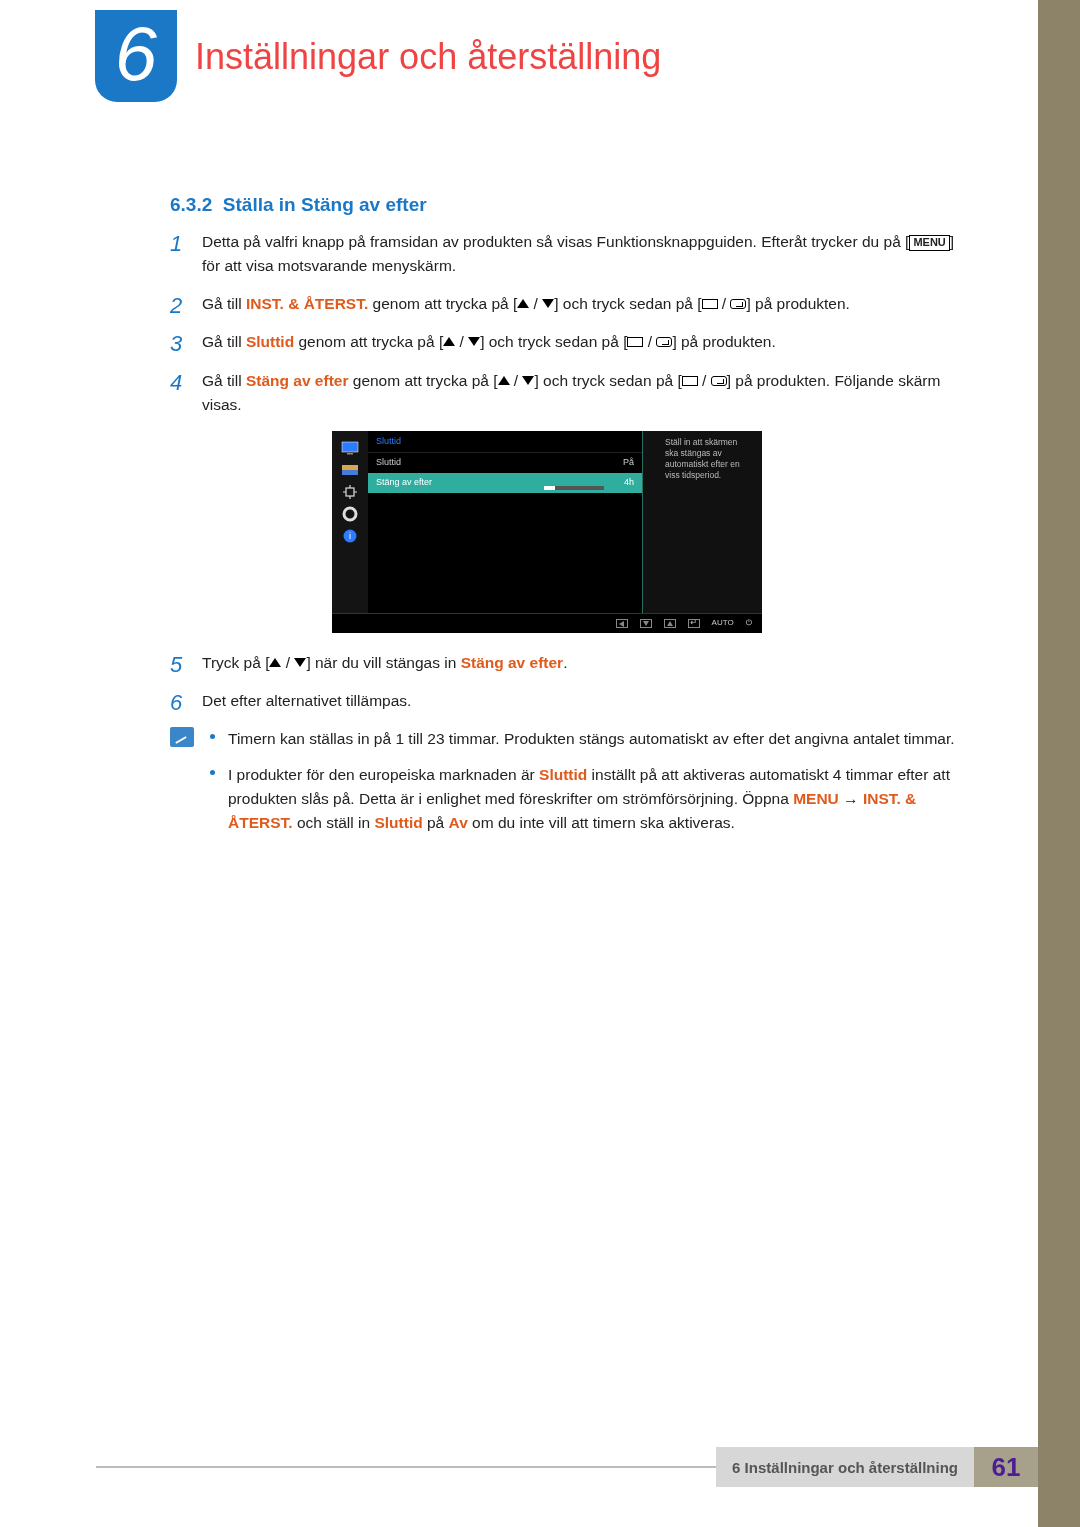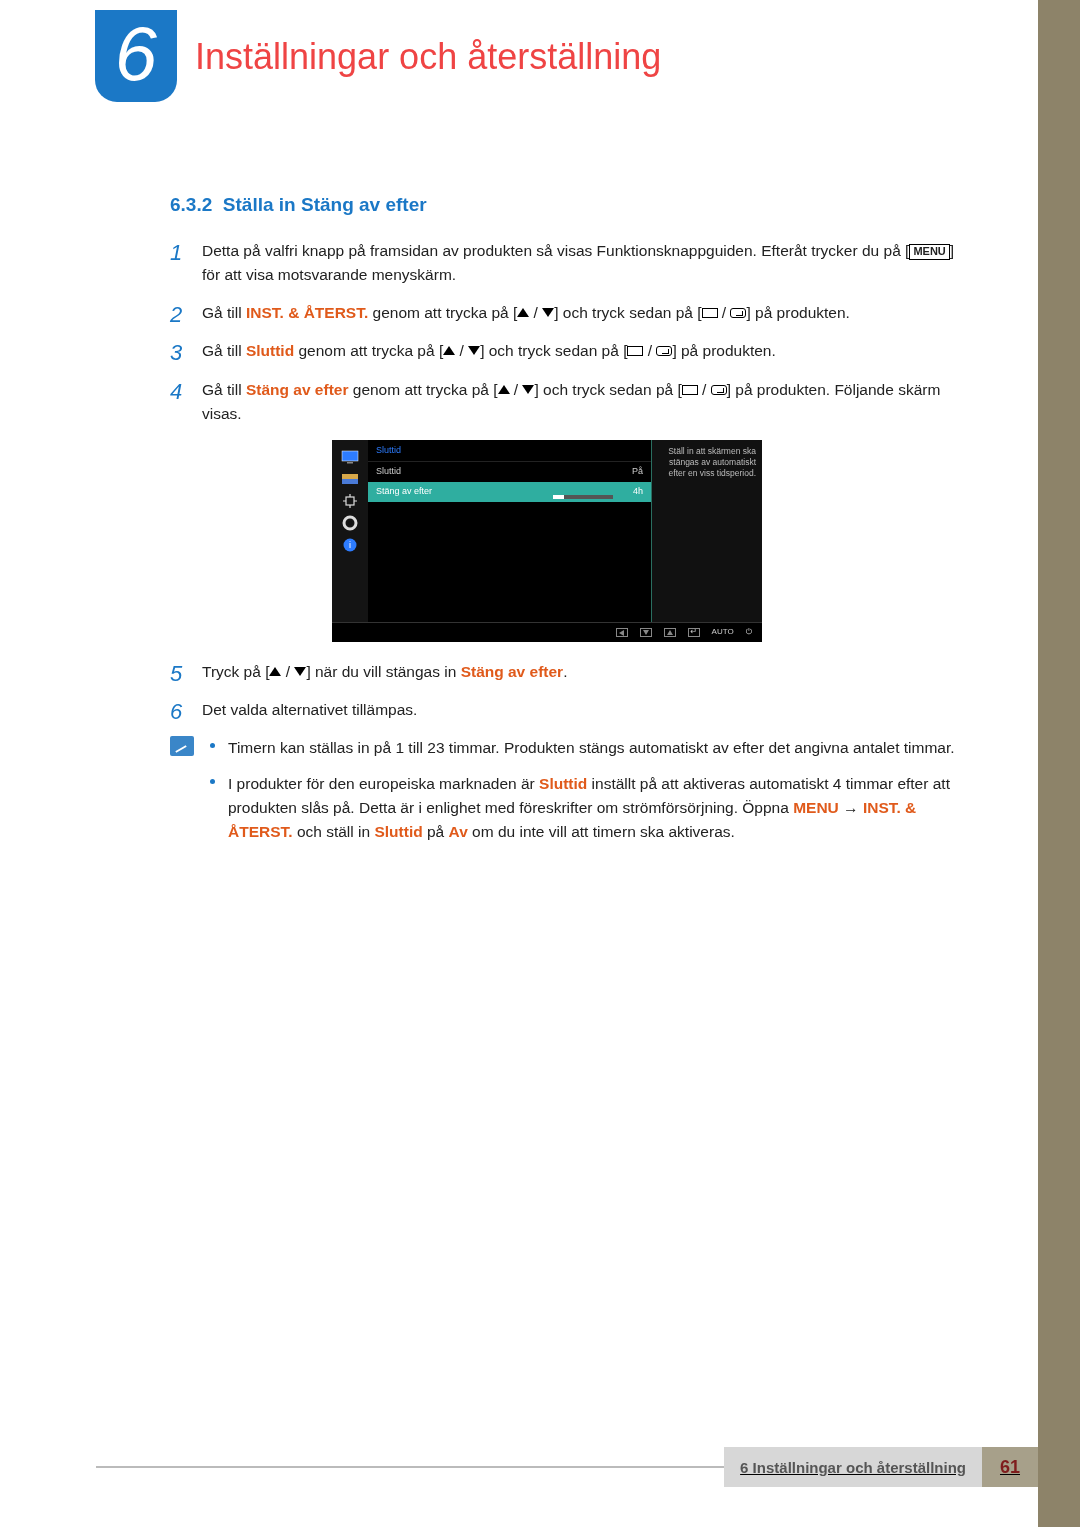--- a/index.html
+++ b/index.html
@@ -45,21 +45,21 @@
     left: 170px; top: 190px;
     width: 800px;
     color: #222;
     font-size: 15.5px;
     line-height: 1.55;
   }
   .section-title {
     color: #1b78c6;
     font-size: 19px;
     font-weight: 600;
-    margin-bottom: 20px;
+    margin-bottom: 11px;
   }
   ol.steps {
     list-style: none;
     counter-reset: step;
   }
   ol.steps > li {
     position: relative;
     padding-left: 32px;
     margin-bottom: 14px;
   }
@@ -159,27 +159,26 @@
     margin-top: 3px;
   }
   .osd-row .slider::after {
     content:"";
     position:absolute; left:0; top:0;
     width:18%; height:100%;
     background:#fff;
   }
   .osd-blank { height: 120px; }
   .osd-right {
-    width: 110px;
+    width: 119px;
     background: #111;
-    padding: 6px 6px;
+    padding: 6px 22px;
     font-size: 8.5px;
     line-height: 1.3;
     color: #bbb;
-    text-align: right;
   }
   .osd-footer {
     background: #000;
     border-top: 1px solid #333;
     display: flex;
     justify-content: flex-end;
     align-items: center;
     gap: 12px;
     padding: 3px 10px;
     font-size: 8px;
@@ -234,41 +233,40 @@
     background: #1b78c6;
     border-radius: 50%;
   }
   .footer-bar {
     position: absolute;
     left: 96px; bottom: 40px;
     right: 42px;
     height: 40px;
     display: flex;
     align-items: stretch;
-    text-decoration: underline;
   }
   .footer-line {
     flex: 1;
     border-top: 2px solid #bbb;
     margin-top: 19px;
   }
   .footer-label {
     background: #d7d7d7;
     color: #555;
     font-weight: bold;
     font-size: 15px;
     padding: 10px 16px;
     display: flex; align-items: center;
   }
   .footer-page {
     background: #a7a08a;
-    color: #7f1d1d;
+    color: #4c1d95;
     font-weight: bold;
-    font-size: 18px;
-    width: 56px;
+    font-size: 26px;
+    width: 64px;
     display: flex; align-items: center; justify-content: center;
   }
 </style>
 </head>
 <body>
 
 <div class="right-stripe"></div>
 
 <div class="chapter-badge">6</div>
 <div class="page-title">Inställningar och återställning</div>
@@ -354,21 +352,21 @@
             </span>
           <span class="fbox">↵</span>
           <span>AUTO</span>
           <span>⏻</span>
         </div>
       </div>
     </li>
     <li>
       <span>Tryck på [</span><span class="tri-up"></span> / <span class="tri-down"></span><span>] när du vill stängas in </span><span class="bold">Stäng av efter</span><span>.</span>
     </li>
-    <li>Det valda alternativet tillämpas.</li>
+    <li>Det efter alternativet tillämpas.</li>
   </ol>
 
   <div class="note-row">
     <div class="note-icon"></div>
     <ul class="notes">
       <li>Timern kan ställas in på 1 till 23 timmar. Produkten stängs automatiskt av efter det angivna antalet timmar.</li>
       <li>
         <span>I produkter för den europeiska marknaden är </span><span class="bold">Sluttid</span><span> inställt på att aktiveras automatiskt 4 timmar efter att produkten slås på. Detta är i enlighet med föreskrifter om strömförsörjning. Öppna </span><span class="bold">MENU</span><span> → </span><span class="bold">INST. &amp; ÅTERST.</span><span> och ställ in </span><span class="bold">Sluttid</span><span> på </span><span class="bold">Av</span><span> om du inte vill att timern ska aktiveras.</span>
       </li>
     </ul>

